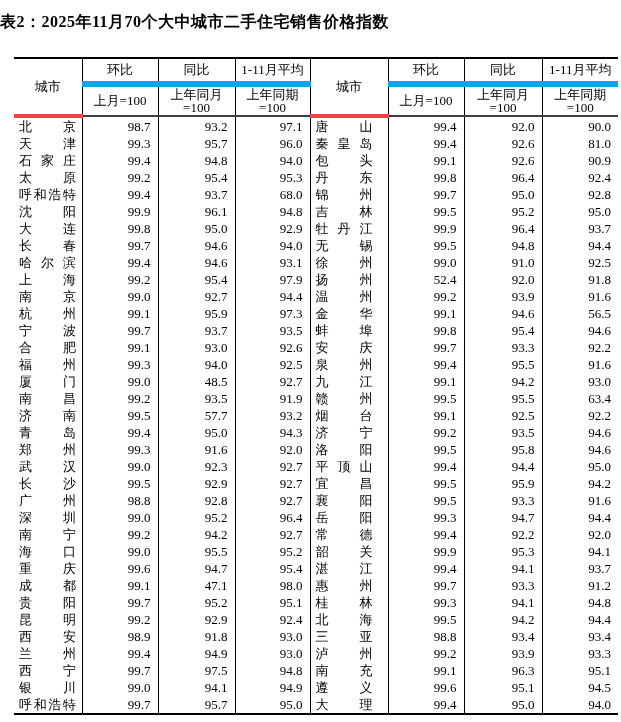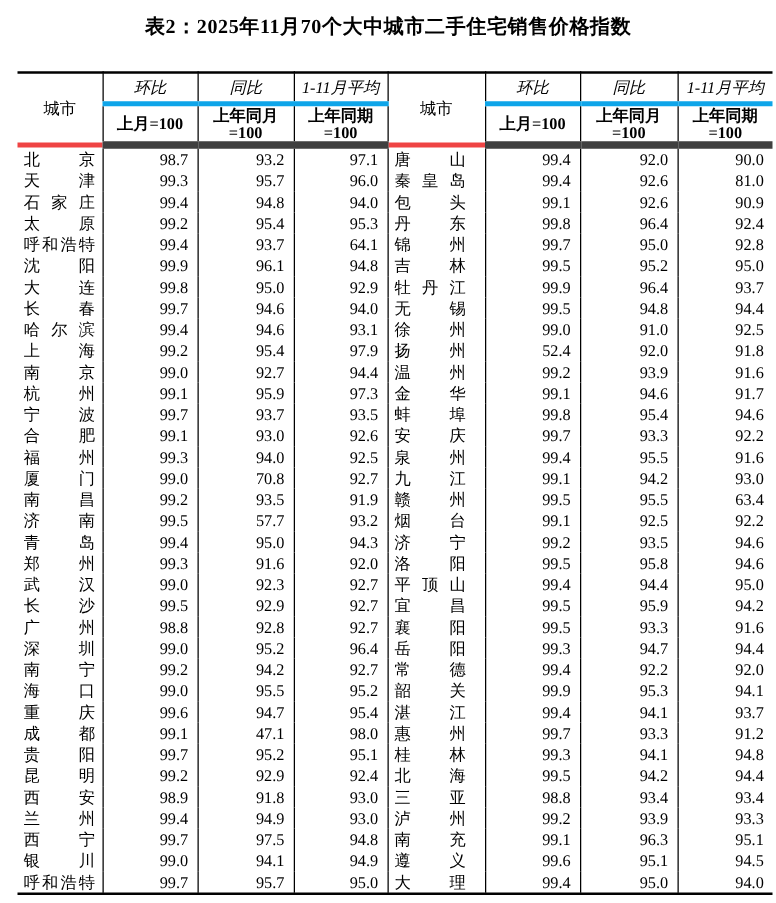--- a/index.html
+++ b/index.html
@@ -12,21 +12,20 @@
     color: #000000;
   }
   .page {
     position: relative;
     width: 621px;
     height: 722px;
     overflow: hidden;
   }
   .title {
     padding-top: 11px;
-    text-align: center;
     font-size: 16px;
     font-weight: bold;
     line-height: 22px;
     letter-spacing: 0.5px;
   }
   table.idx {
     border-collapse: collapse;
     table-layout: fixed;
     margin: 24px 0 0 14px;
     width: 604px;
@@ -39,24 +38,24 @@
     font-size: 13px;
     padding: 0;
     overflow: hidden;
     white-space: nowrap;
   }
   
   .bl { border-left: 1px solid #000; }
   
   thead th { text-align: center; }
   tr.h1 th { height: 22px; line-height: 22px; }
-  tr.h1 th.sub { border-bottom: 4px solid #0ea5e9; font-style: italic; }
+  tr.h1 th.sub { border-bottom: 6px solid #0ea5e9; }
   tr.h2 th { height: 28px; }
   th.cityhead { border-bottom: 4px solid #ef4444; }
-  tr.h2 th { border-bottom: 6px solid #404040; font-weight: bold; }
+  tr.h2 th { border-bottom: 2px solid #404040; }
   th.wrap2 {
     white-space: pre-line;
     line-height: 13px;
     vertical-align: middle;
   }
   th.one { line-height: 28px; }
   
   td { height: 17px; line-height: 17px; }
   td.num { text-align: right; padding-right: 7px; }
   td.city { text-align: left; padding-left: 5px; }
@@ -146,21 +145,21 @@
           <td class="num bl">95.3</td>
           <td class="city bl"><span class="cname">丹东</span></td>
           <td class="num bl">99.8</td>
           <td class="num bl">96.4</td>
           <td class="num bl">92.4</td>
         </tr>
         <tr>
           <td class="city"><span class="cname">呼和浩特</span></td>
           <td class="num bl">99.4</td>
           <td class="num bl">93.7</td>
-          <td class="num bl">64.1</td>
+          <td class="num bl">68.0</td>
           <td class="city bl"><span class="cname">锦州</span></td>
           <td class="num bl">99.7</td>
           <td class="num bl">95.0</td>
           <td class="num bl">92.8</td>
         </tr>
         <tr>
           <td class="city"><span class="cname">沈阳</span></td>
           <td class="num bl">99.9</td>
           <td class="num bl">96.1</td>
           <td class="num bl">94.8</td>
@@ -220,21 +219,21 @@
           <td class="num bl">91.6</td>
         </tr>
         <tr>
           <td class="city"><span class="cname">杭州</span></td>
           <td class="num bl">99.1</td>
           <td class="num bl">95.9</td>
           <td class="num bl">97.3</td>
           <td class="city bl"><span class="cname">金华</span></td>
           <td class="num bl">99.1</td>
           <td class="num bl">94.6</td>
-          <td class="num bl">91.7</td>
+          <td class="num bl">56.5</td>
         </tr>
         <tr>
           <td class="city"><span class="cname">宁波</span></td>
           <td class="num bl">99.7</td>
           <td class="num bl">93.7</td>
           <td class="num bl">93.5</td>
           <td class="city bl"><span class="cname">蚌埠</span></td>
           <td class="num bl">99.8</td>
           <td class="num bl">95.4</td>
           <td class="num bl">94.6</td>
@@ -255,21 +254,21 @@
           <td class="num bl">94.0</td>
           <td class="num bl">92.5</td>
           <td class="city bl"><span class="cname">泉州</span></td>
           <td class="num bl">99.4</td>
           <td class="num bl">95.5</td>
           <td class="num bl">91.6</td>
         </tr>
         <tr>
           <td class="city"><span class="cname">厦门</span></td>
           <td class="num bl">99.0</td>
-          <td class="num bl">70.8</td>
+          <td class="num bl">48.5</td>
           <td class="num bl">92.7</td>
           <td class="city bl"><span class="cname">九江</span></td>
           <td class="num bl">99.1</td>
           <td class="num bl">94.2</td>
           <td class="num bl">93.0</td>
         </tr>
         <tr>
           <td class="city"><span class="cname">南昌</span></td>
           <td class="num bl">99.2</td>
           <td class="num bl">93.5</td>

